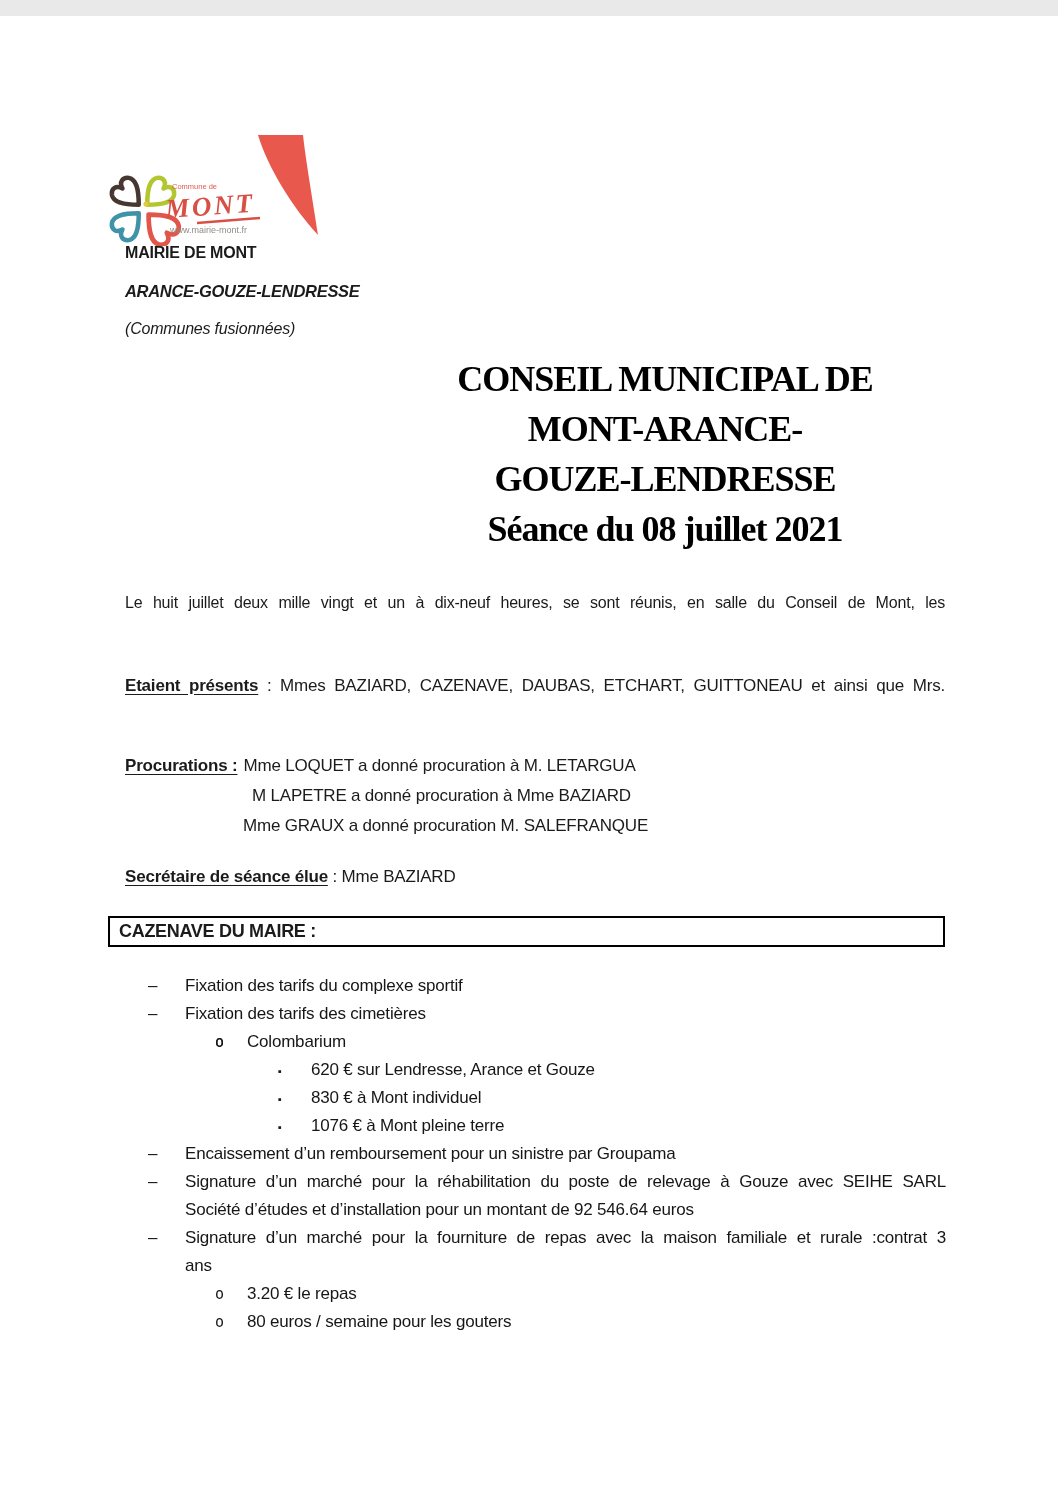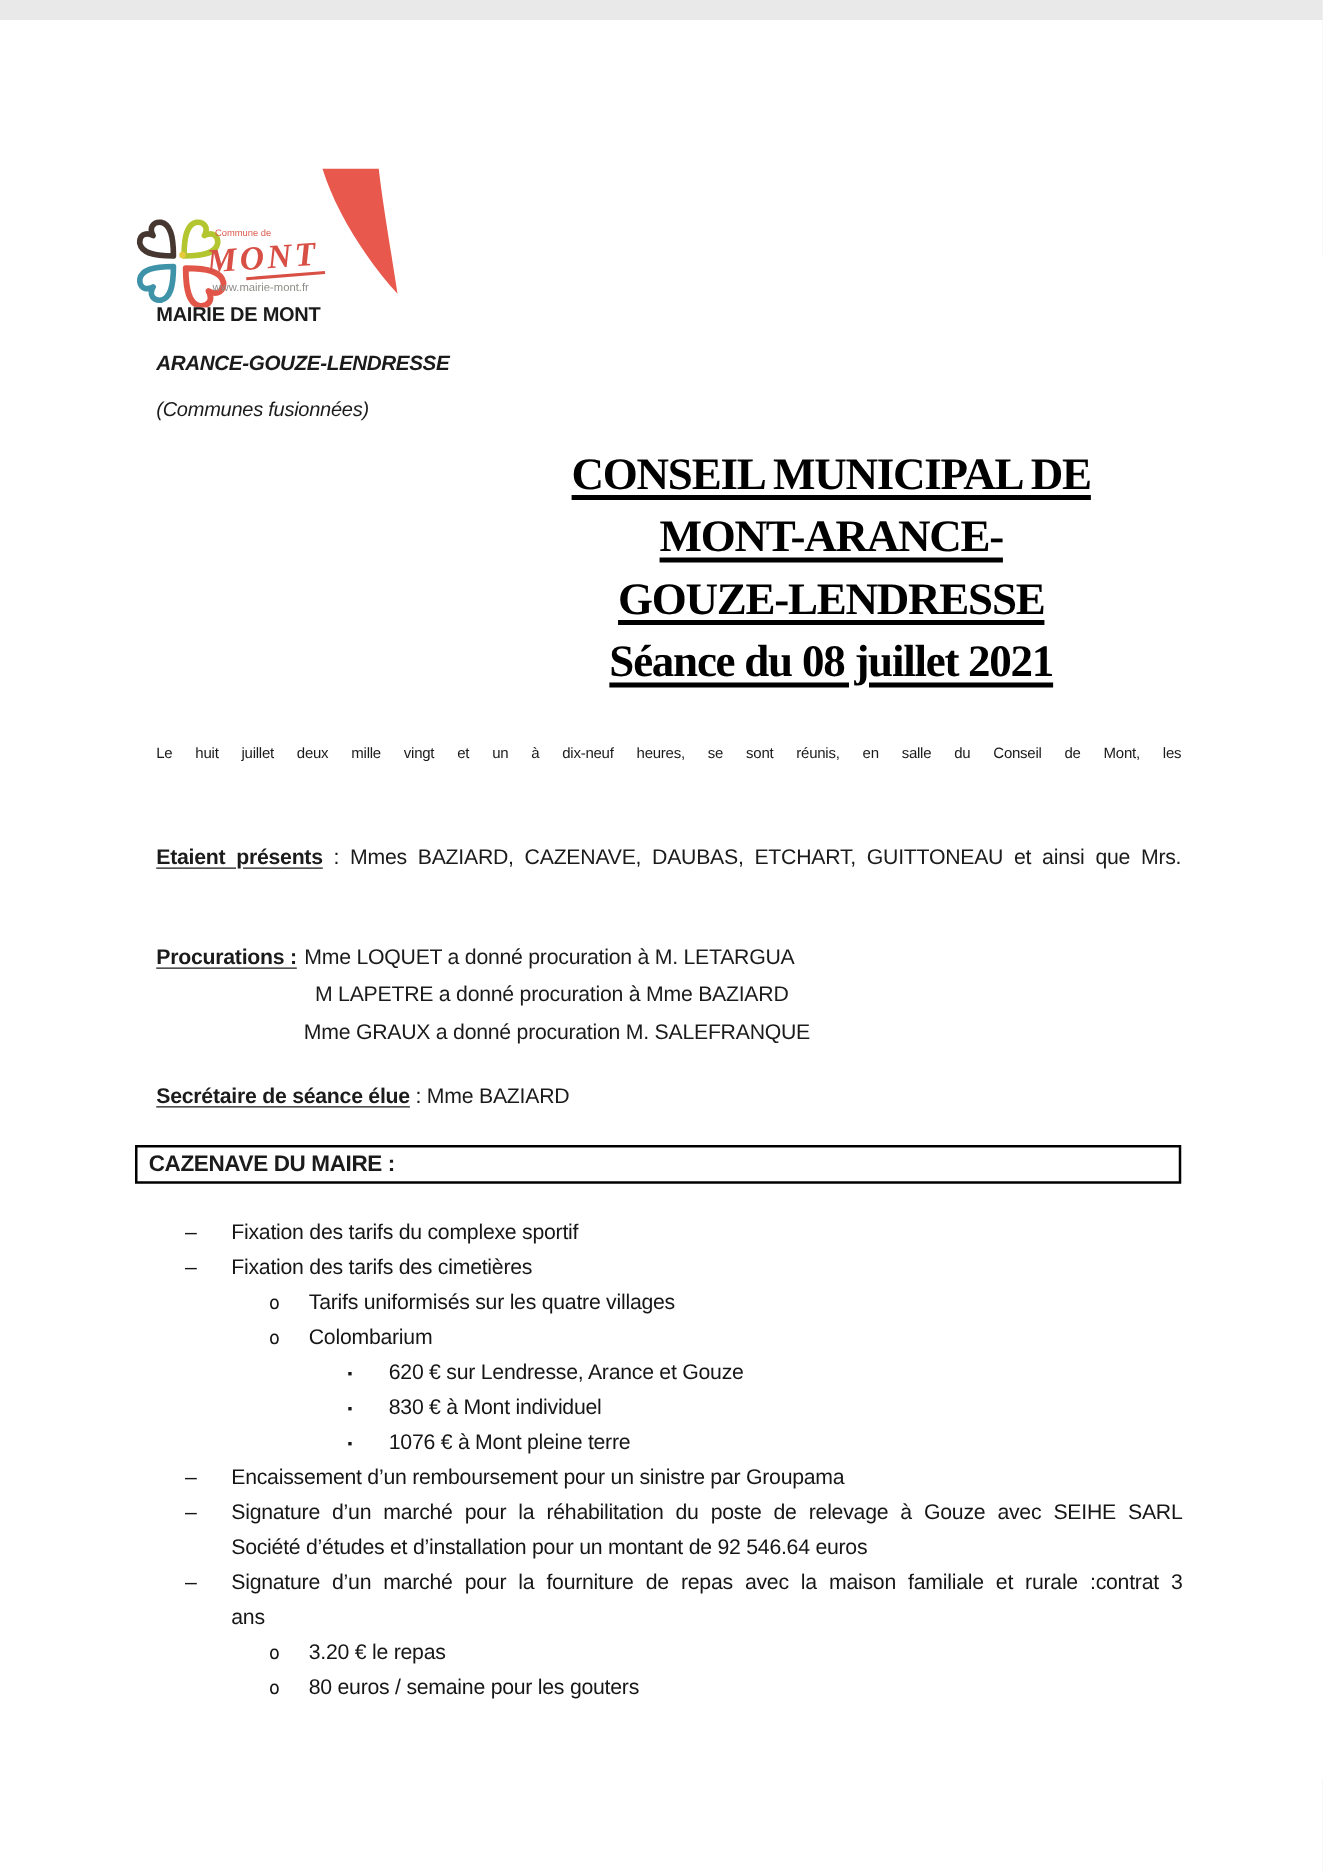--- a/index.html
+++ b/index.html
@@ -20,27 +20,26 @@
   .org-communes{font-size:16.5px;font-style:italic;font-weight:bold;letter-spacing:-0.3px;}
   .org-note{font-size:16px;font-style:italic;letter-spacing:-0.2px;}
 
   
   .doc-title{
     font-family:"Liberation Serif",serif;
     font-weight:bold;font-size:36px;line-height:50px;
     text-align:center;letter-spacing:-1px;color:#000;
   }
   .doc-title .tl{
-    text-decoration:underline;
     text-decoration-thickness:3.5px;
     text-underline-offset:5px;
   }
 
   
-  .bt{font-size:12px;letter-spacing:-0.2px;line-height:37px;}
+  .bt{font-size:16px;letter-spacing:-0.2px;line-height:37px;}
   .bt2{font-size:17px;letter-spacing:-0.2px;line-height:36px;}
   .jline{text-align:justify;text-align-last:justify;}
   .lbl{font-weight:bold;text-decoration:underline;text-underline-offset:3px;}
   .proxy-line{font-size:17px;letter-spacing:-0.2px;line-height:20px;white-space:nowrap;}
   .proxy-rest{margin-left:6px;}
 
   
   .dec-box{
     left:108px;top:900px;width:833px;height:27px;
     border:2px solid #000;
@@ -124,21 +123,20 @@
       <div>Fixation des tarifs du complexe sportif</div>
     </div>
 
     <div class="li l1">
       <span class="mk">–</span>
       <div>Fixation des tarifs des cimetières</div>
     </div>
 
     <div class="li l2">
       <span class="mk">o</span>
-      <div>Tarifs uniformisés sur les quatre villages</div>
     </div>
 
     <div class="li l2">
       <span class="mk">o</span>
       <div>Colombarium</div>
     </div>
 
     <div class="li l3">
       <span class="mk">▪</span>
       <div>620 € sur Lendresse, Arance et Gouze</div>

